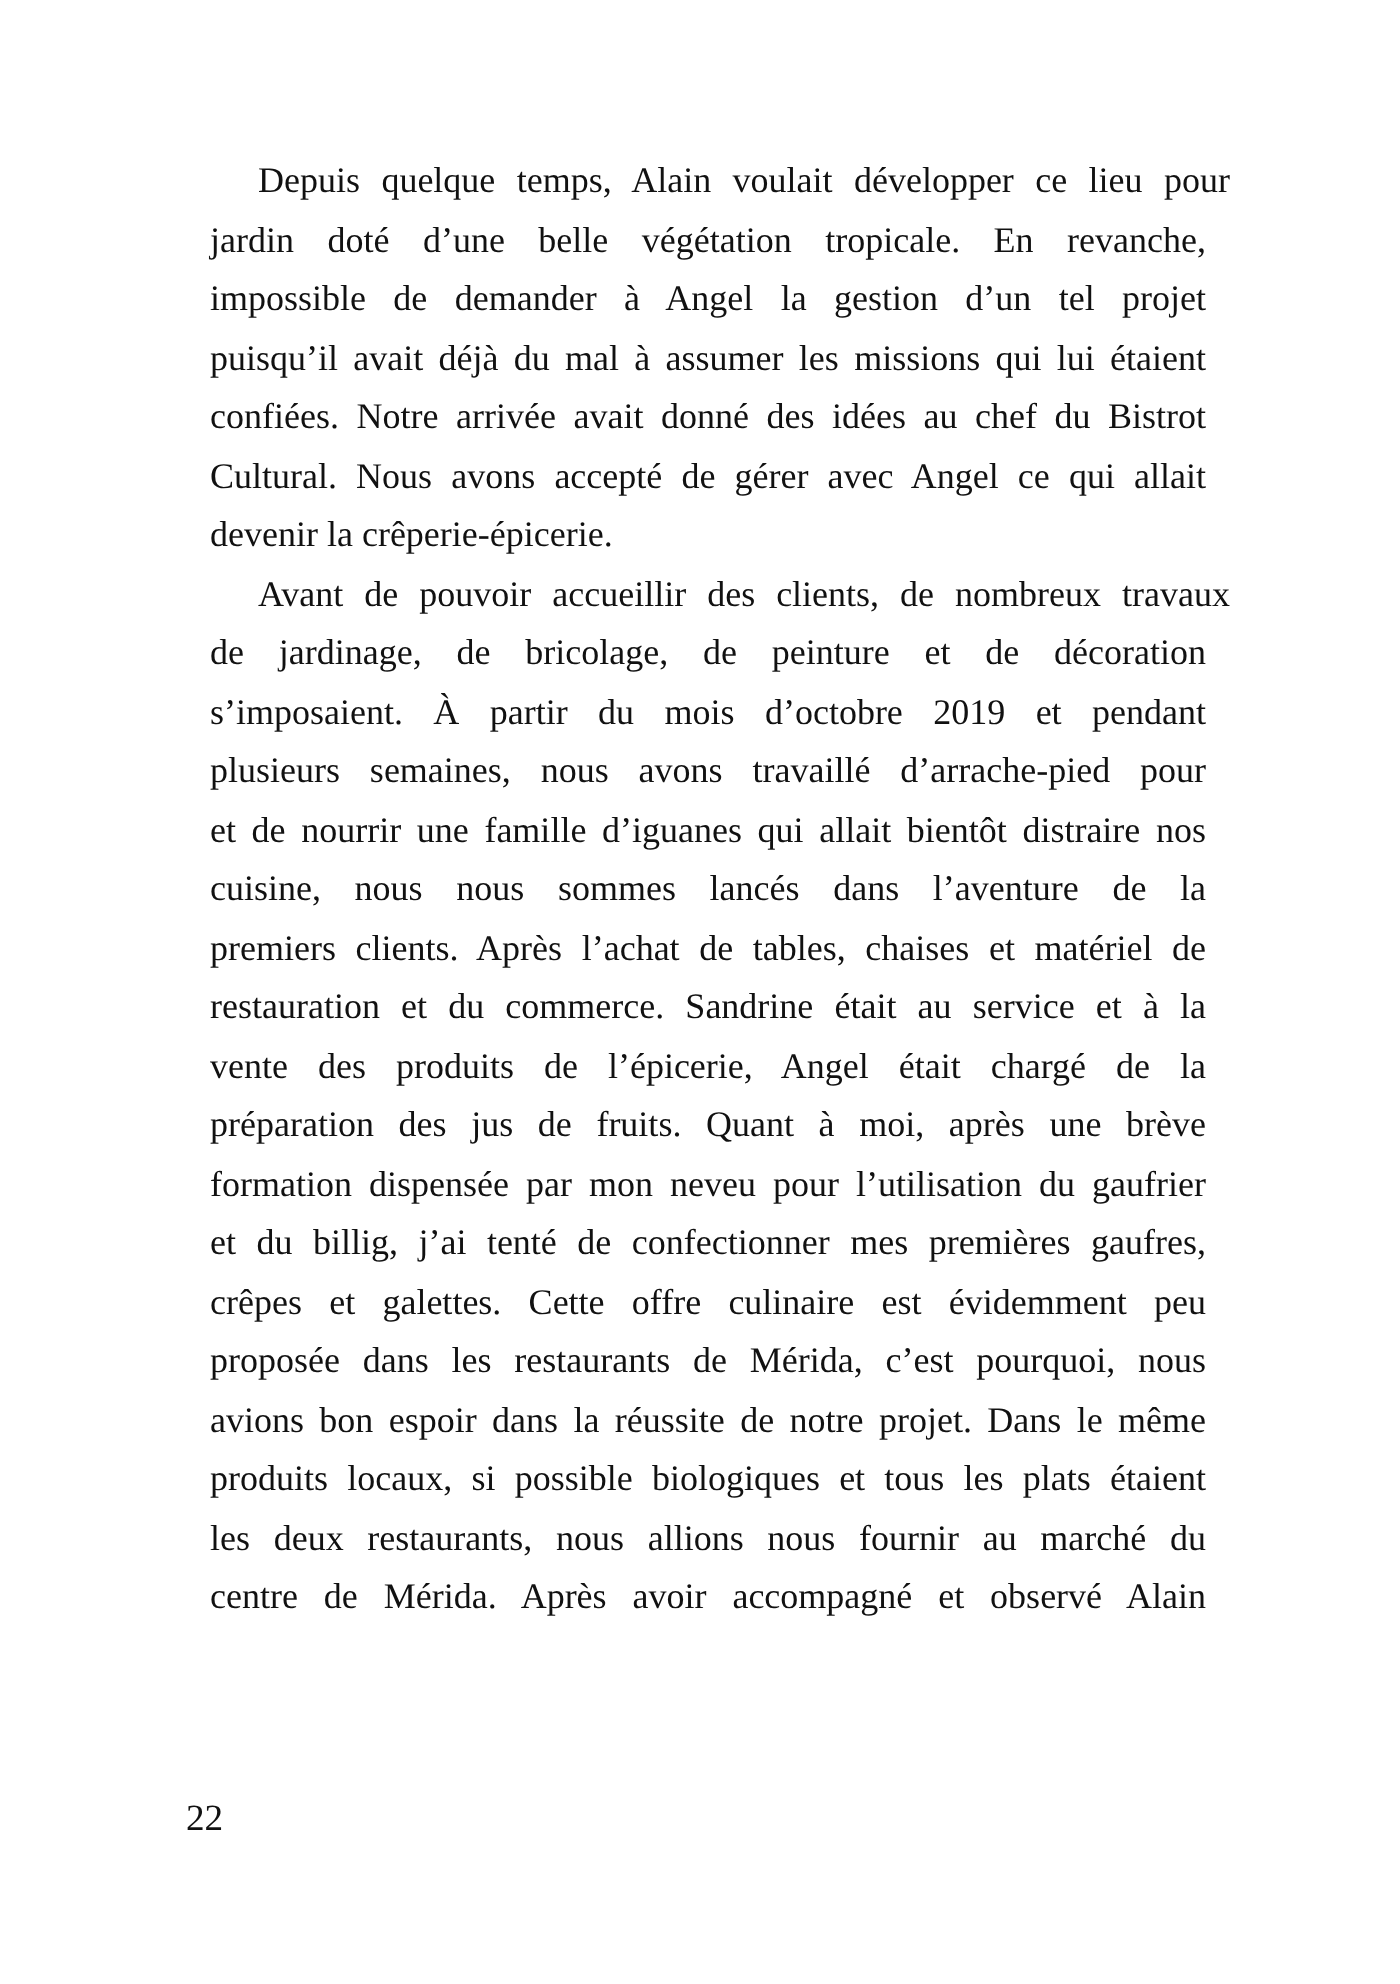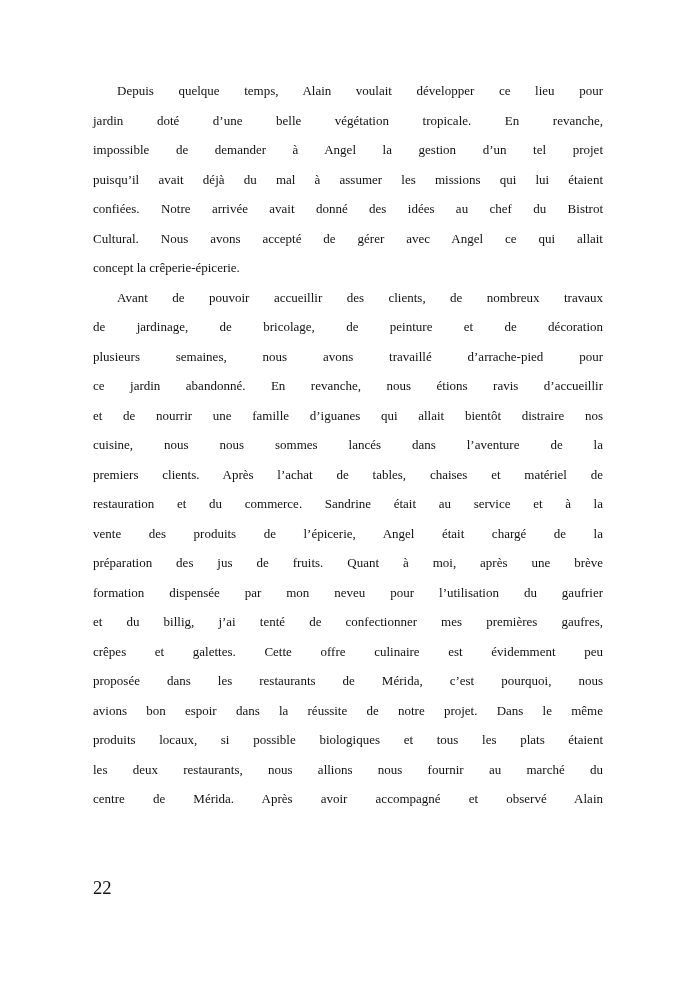--- a/index.html
+++ b/index.html
@@ -18,58 +18,59 @@
   .page {
     position: absolute;
     left: 93px;
     top: 76px;
     width: 510px;
   }
   .line {
     display: block;
     height: 29.5px;
     line-height: 29.5px;
-    font-size: 13px;
+    font-size: 18px;
     white-space: nowrap;
     text-align: justify;
     text-align-last: justify;
+    margin-left: 12px;
   }
   .line.indent {
     padding-left: 24px;
     width: calc(510px - 24px);
   }
   .line.last {
     text-align-last: left;
   }
   .page-number {
     position: absolute;
     left: 93px;
-    top: 876px;
+    top: 898px;
     font-size: 18.6px;
     line-height: 24px;
   }
 </style>
 </head>
 <body>
 
 <div class="page">
   <div>
     <span class="line indent">Depuis quelque temps, Alain voulait développer ce lieu pour</span>
     <span class="line">jardin doté d’une belle végétation tropicale. En revanche,</span>
     <span class="line">impossible de demander à Angel la gestion d’un tel projet</span>
     <span class="line">puisqu’il avait déjà du mal à assumer les missions qui lui étaient</span>
     <span class="line">confiées. Notre arrivée avait donné des idées au chef du Bistrot</span>
     <span class="line">Cultural. Nous avons accepté de gérer avec Angel ce qui allait</span>
-    <span class="line last">concept la crêperie-épicerie.</span>
+    <span class="line last">devenir la crêperie-épicerie.</span>
   </div>
   <div>
     <span class="line indent">Avant de pouvoir accueillir des clients, de nombreux travaux</span>
     <span class="line">de jardinage, de bricolage, de peinture et de décoration</span>
+    <span class="line">s’imposaient. À partir du mois d’octobre 2019 et pendant</span>
     <span class="line">plusieurs semaines, nous avons travaillé d’arrache-pied pour</span>
-    <span class="line">ce jardin abandonné. En revanche, nous étions ravis d’accueillir</span>
     <span class="line">et de nourrir une famille d’iguanes qui allait bientôt distraire nos</span>
     <span class="line">cuisine, nous nous sommes lancés dans l’aventure de la</span>
     <span class="line">premiers clients. Après l’achat de tables, chaises et matériel de</span>
     <span class="line">restauration et du commerce. Sandrine était au service et à la</span>
     <span class="line">vente des produits de l’épicerie, Angel était chargé de la</span>
     <span class="line">préparation des jus de fruits. Quant à moi, après une brève</span>
     <span class="line">formation dispensée par mon neveu pour l’utilisation du gaufrier</span>
     <span class="line">et du billig, j’ai tenté de confectionner mes premières gaufres,</span>
     <span class="line">crêpes et galettes. Cette offre culinaire est évidemment peu</span>
     <span class="line">proposée dans les restaurants de Mérida, c’est pourquoi, nous</span>

